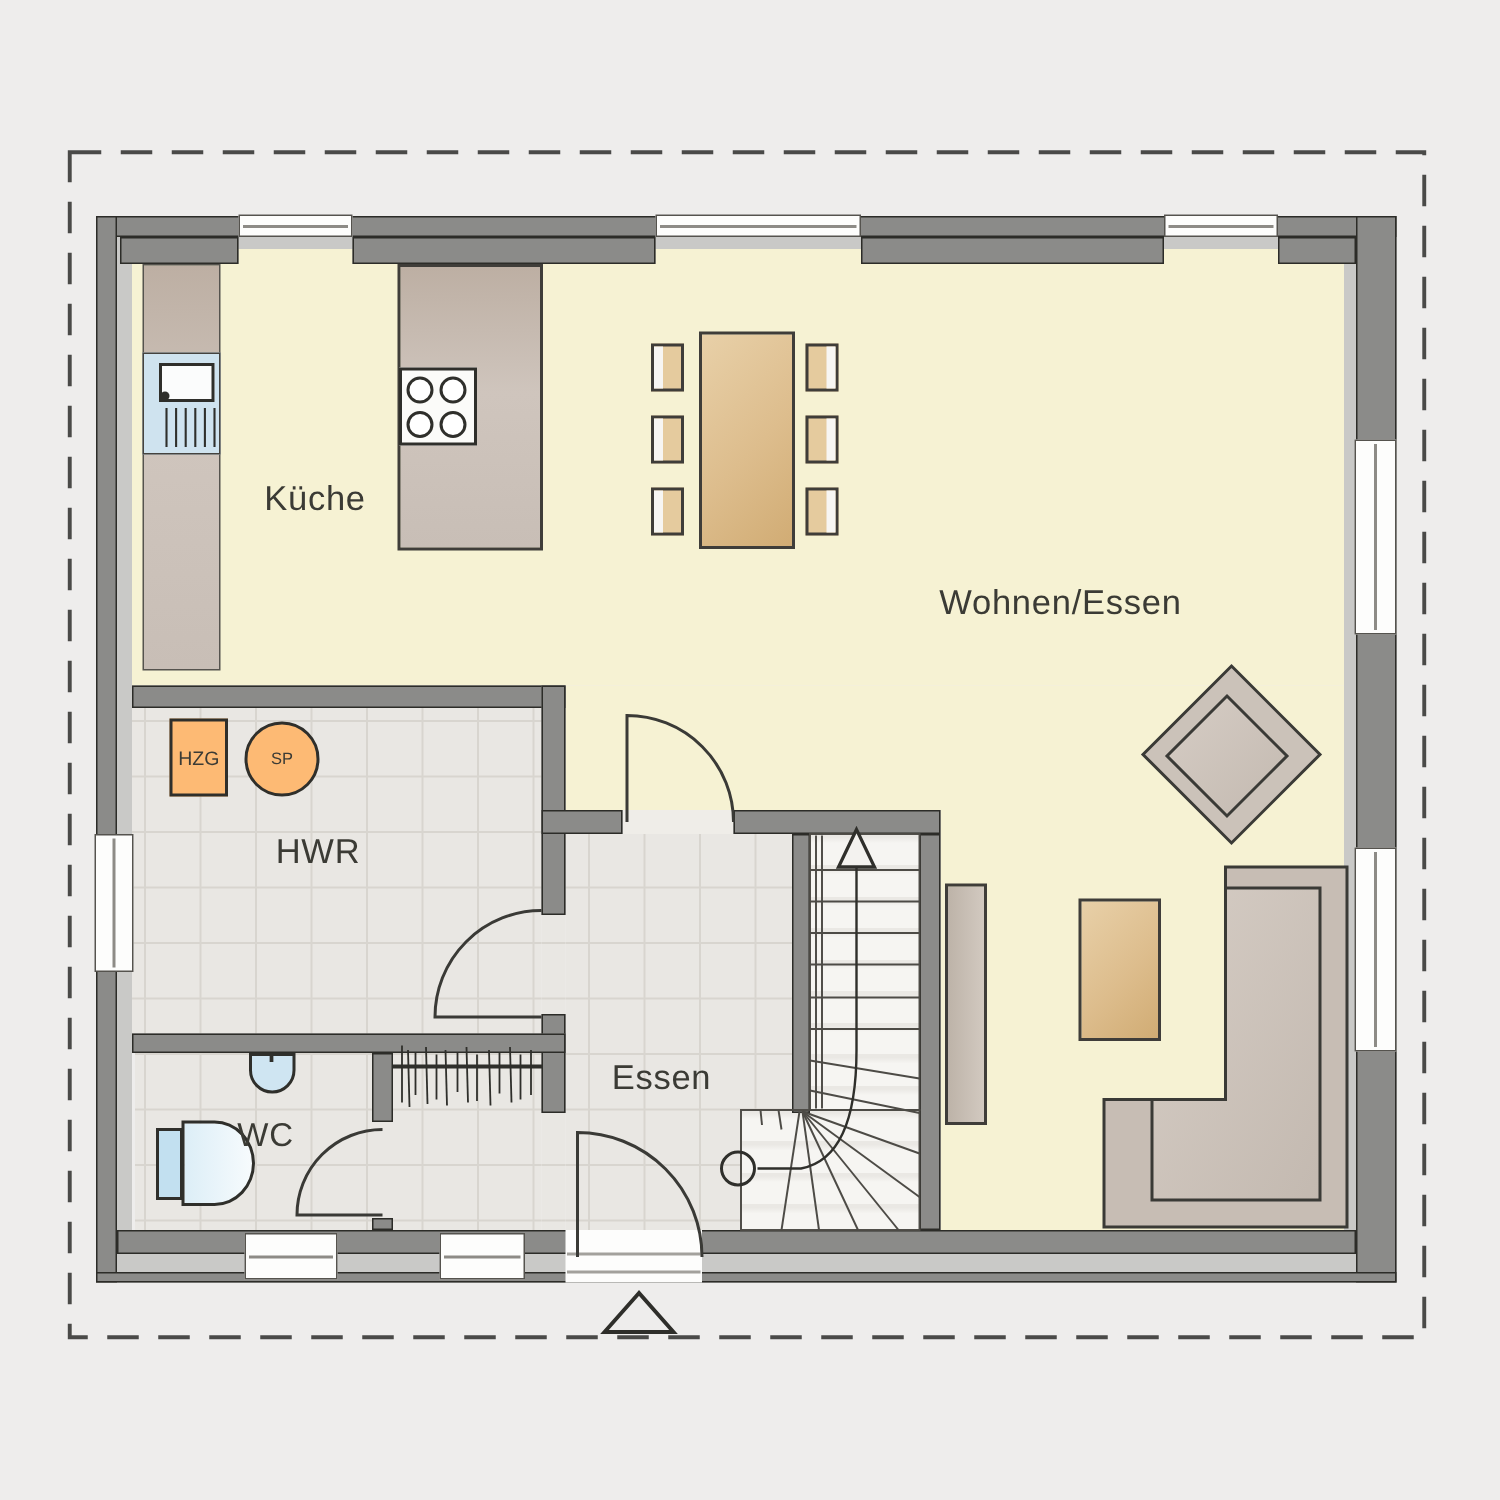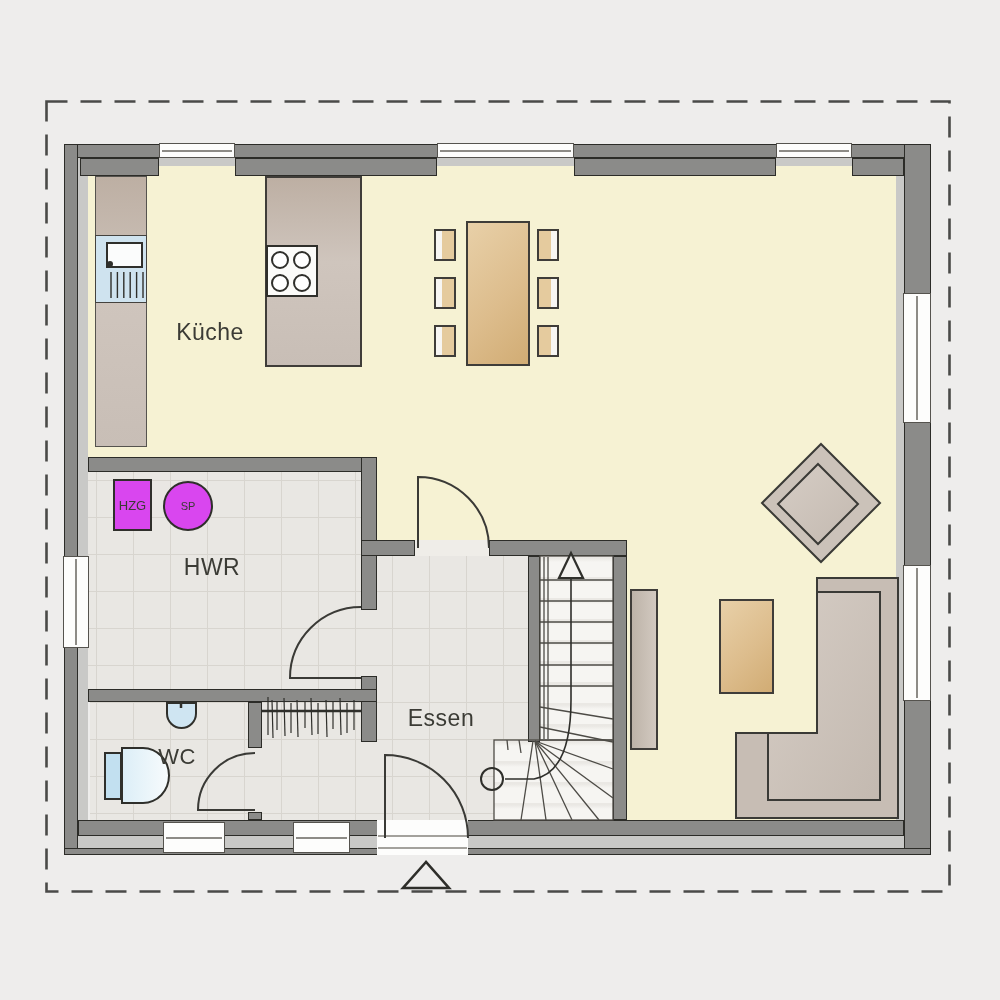--- a/index.html
+++ b/index.html
@@ -17,21 +17,21 @@
   .win{background:#fdfdfc;border:1px solid #55534e;box-sizing:border-box;}
   .mull-h{position:absolute;left:2px;right:2px;top:50%;height:2px;margin-top:-1px;background:#8d8b86;}
   .mull-v{position:absolute;top:2px;bottom:2px;left:45%;width:2px;background:#8d8b86;}
   .thresh{position:absolute;left:1px;right:1px;height:2px;background:#a3a19c;}
   .rlabel{color:#3b3b35;font-size:23px;line-height:1;text-align:center;letter-spacing:.5px;}
   .furn{box-sizing:border-box;border:2px solid #3f3d39;}
   .taupe{background:linear-gradient(180deg,#bdafa3 0%,#cfc5bd 45%,#c8beb6 100%);}
   .tan{background:linear-gradient(135deg,#e8d0a8 0%,#ddbd8d 55%,#d1ac74 100%);}
   .chair{box-sizing:border-box;border:2px solid #3f3d39;background:#e5cb9e;}
   .chair .back{position:absolute;top:0;bottom:0;width:6px;background:#f7f6f3;}
-  .eq{box-sizing:border-box;border:2px solid #2f2f2b;background:#d946ef;color:#3b3b35;
+  .eq{box-sizing:border-box;border:2px solid #2f2f2b;background:#fdba74;color:#3b3b35;
       display:flex;align-items:center;justify-content:center;}
   svg{position:absolute;left:0;top:0;pointer-events:none;}
 </style>
 </head>
 <body>
 
 <div id="canvas">
 
   <div class="abs floor-y" style="left:88px;top:158px;width:811px;height:299px;"></div>
   <div class="abs floor-y" style="left:377px;top:457px;width:522px;height:83px;"></div>
@@ -227,16 +227,17 @@
       <line x1="333" y1="702" x2="333" y2="729"></line>
         <line x1="340" y1="698" x2="341" y2="735"></line>
       <line x1="347" y1="703" x2="347" y2="733"></line>
         <line x1="354" y1="700" x2="354" y2="730"></line>
     </g>
 
     <polygon points="426,862 403,888 449,888" fill="none" stroke="#2e2e2a" stroke-width="2.6"></polygon>
   </svg>
 
   <div class="abs rlabel" style="left:150px;top:321px;width:120px;">Küche</div>
+  <div class="abs rlabel" style="left:597px;top:390px;width:220px;">Wohnen/Essen</div>
   <div class="abs rlabel" style="left:152px;top:556px;width:120px;">HWR</div>
   <div class="abs rlabel" style="left:137px;top:746px;width:80px;font-size:22px;">WC</div>
   <div class="abs rlabel" style="left:381px;top:707px;width:120px;">Essen</div>
 </div>
 
 </body></html>

